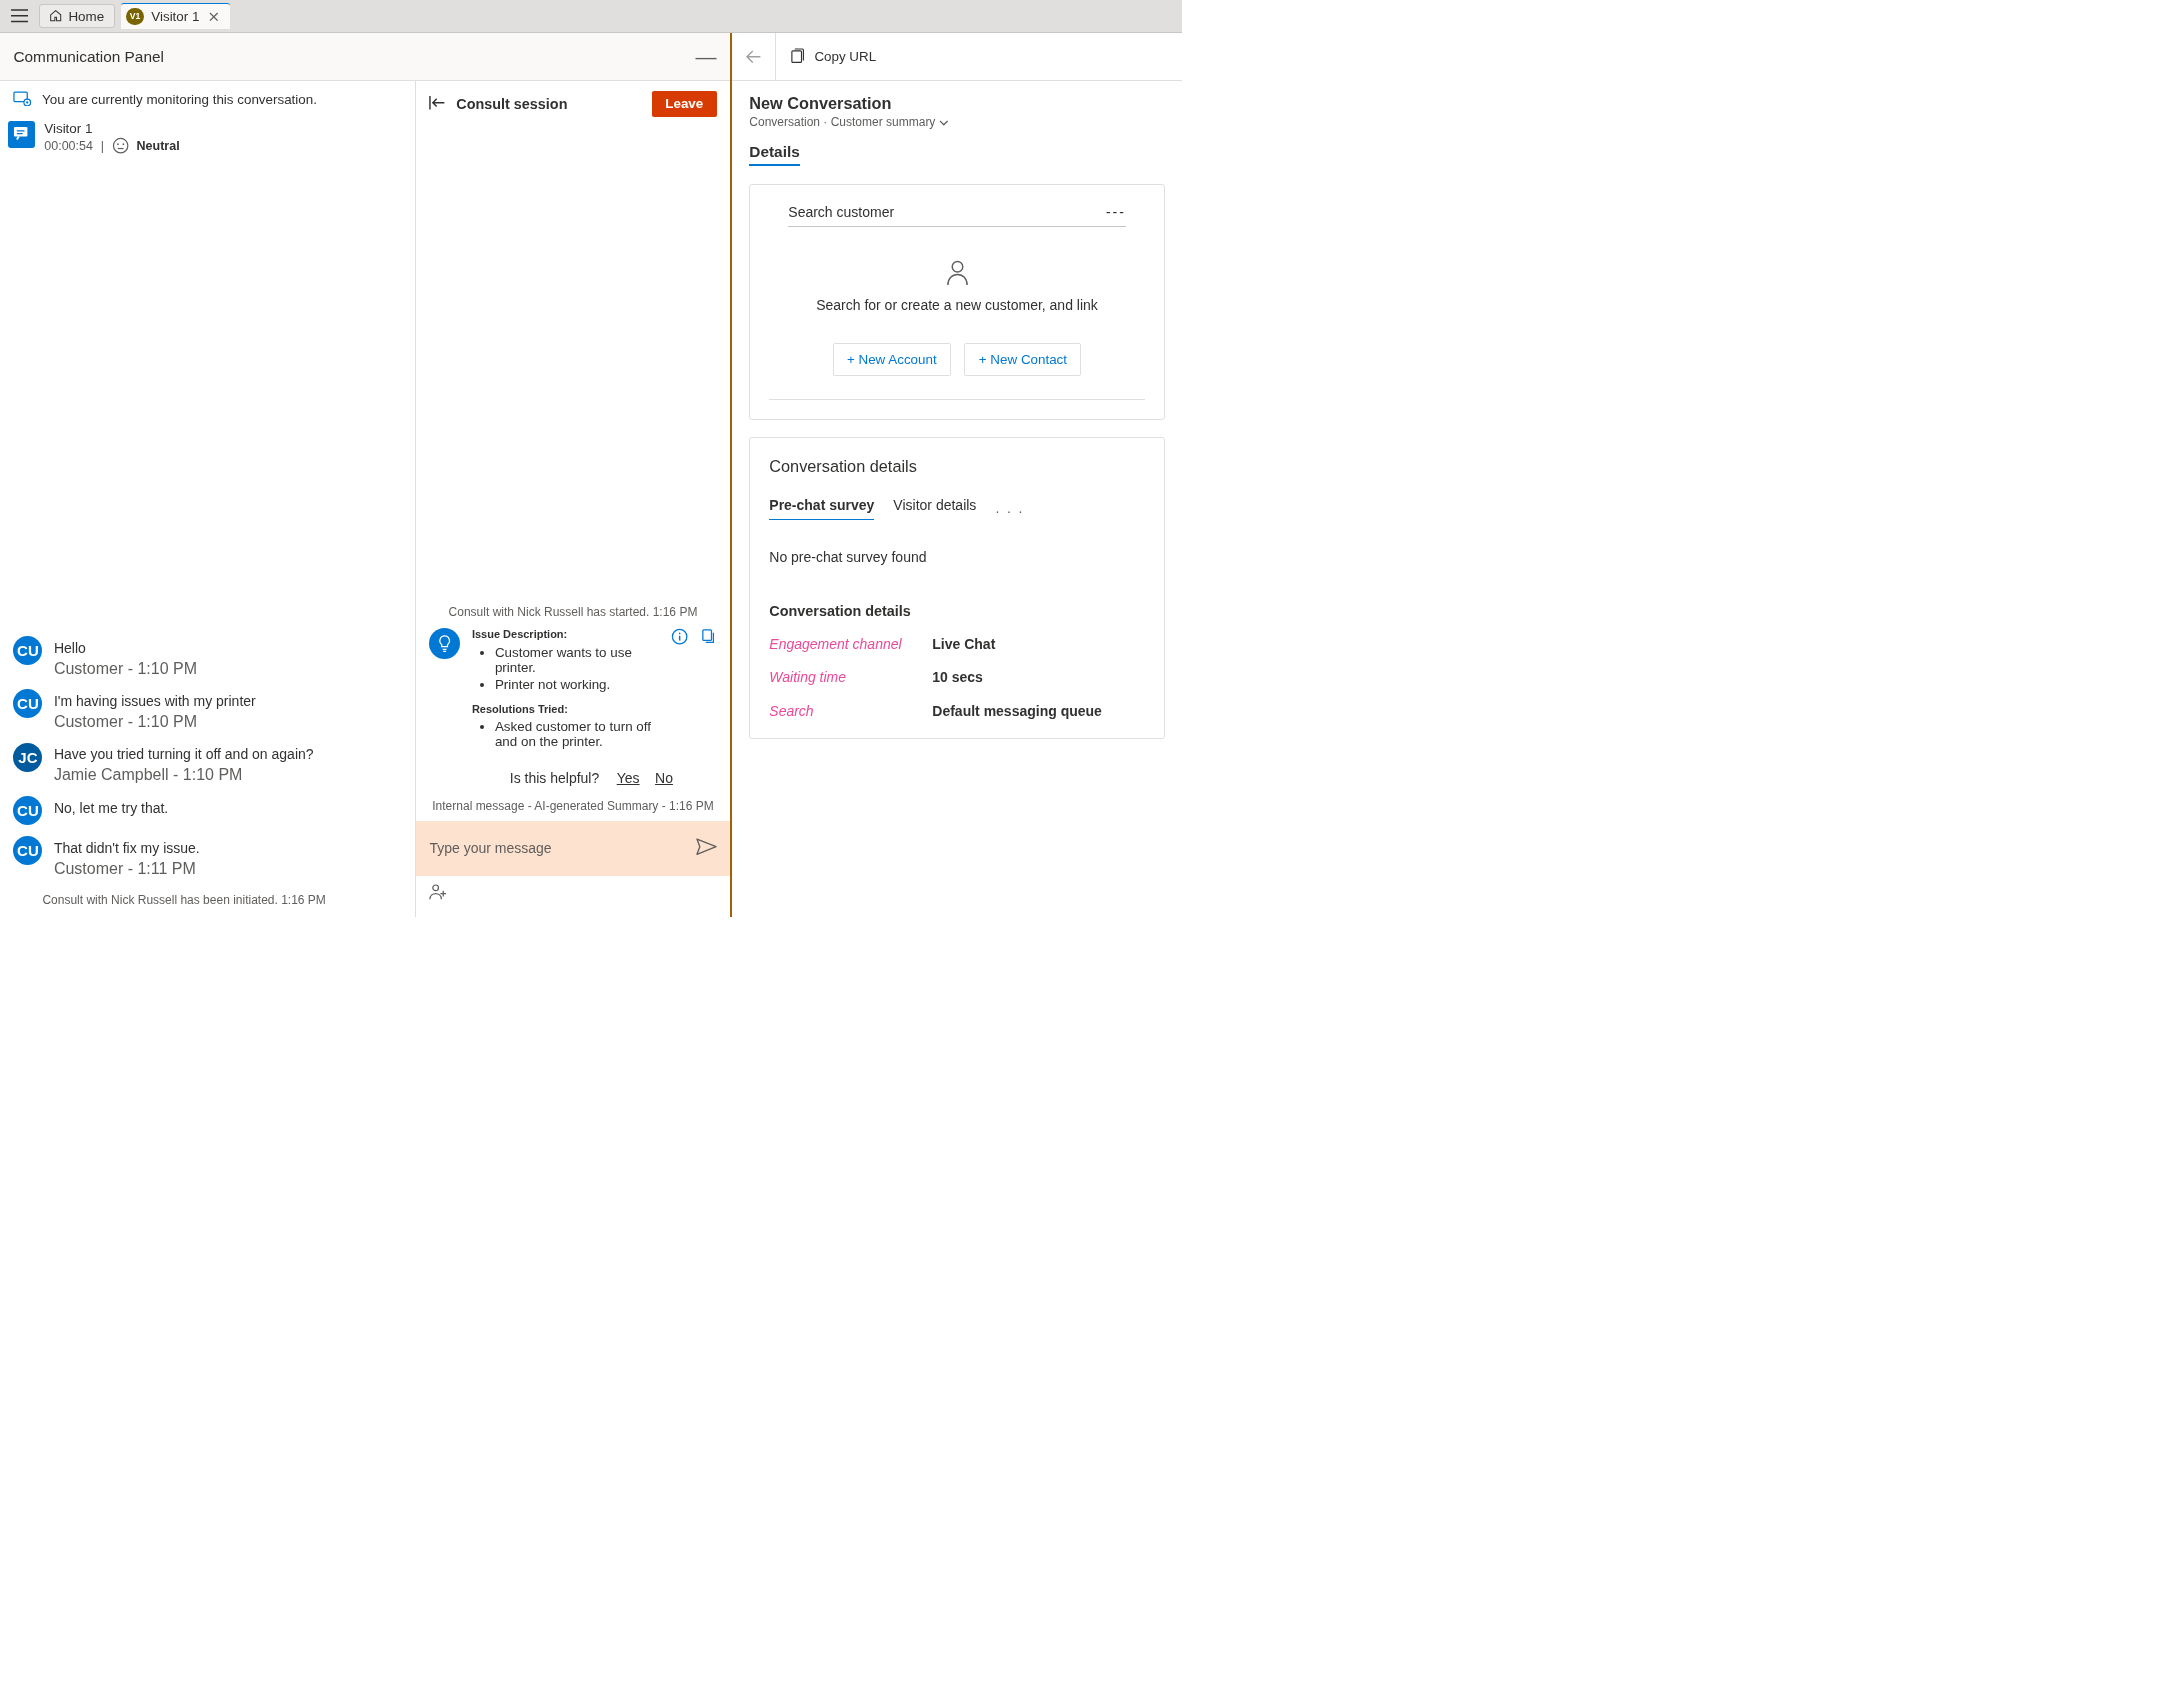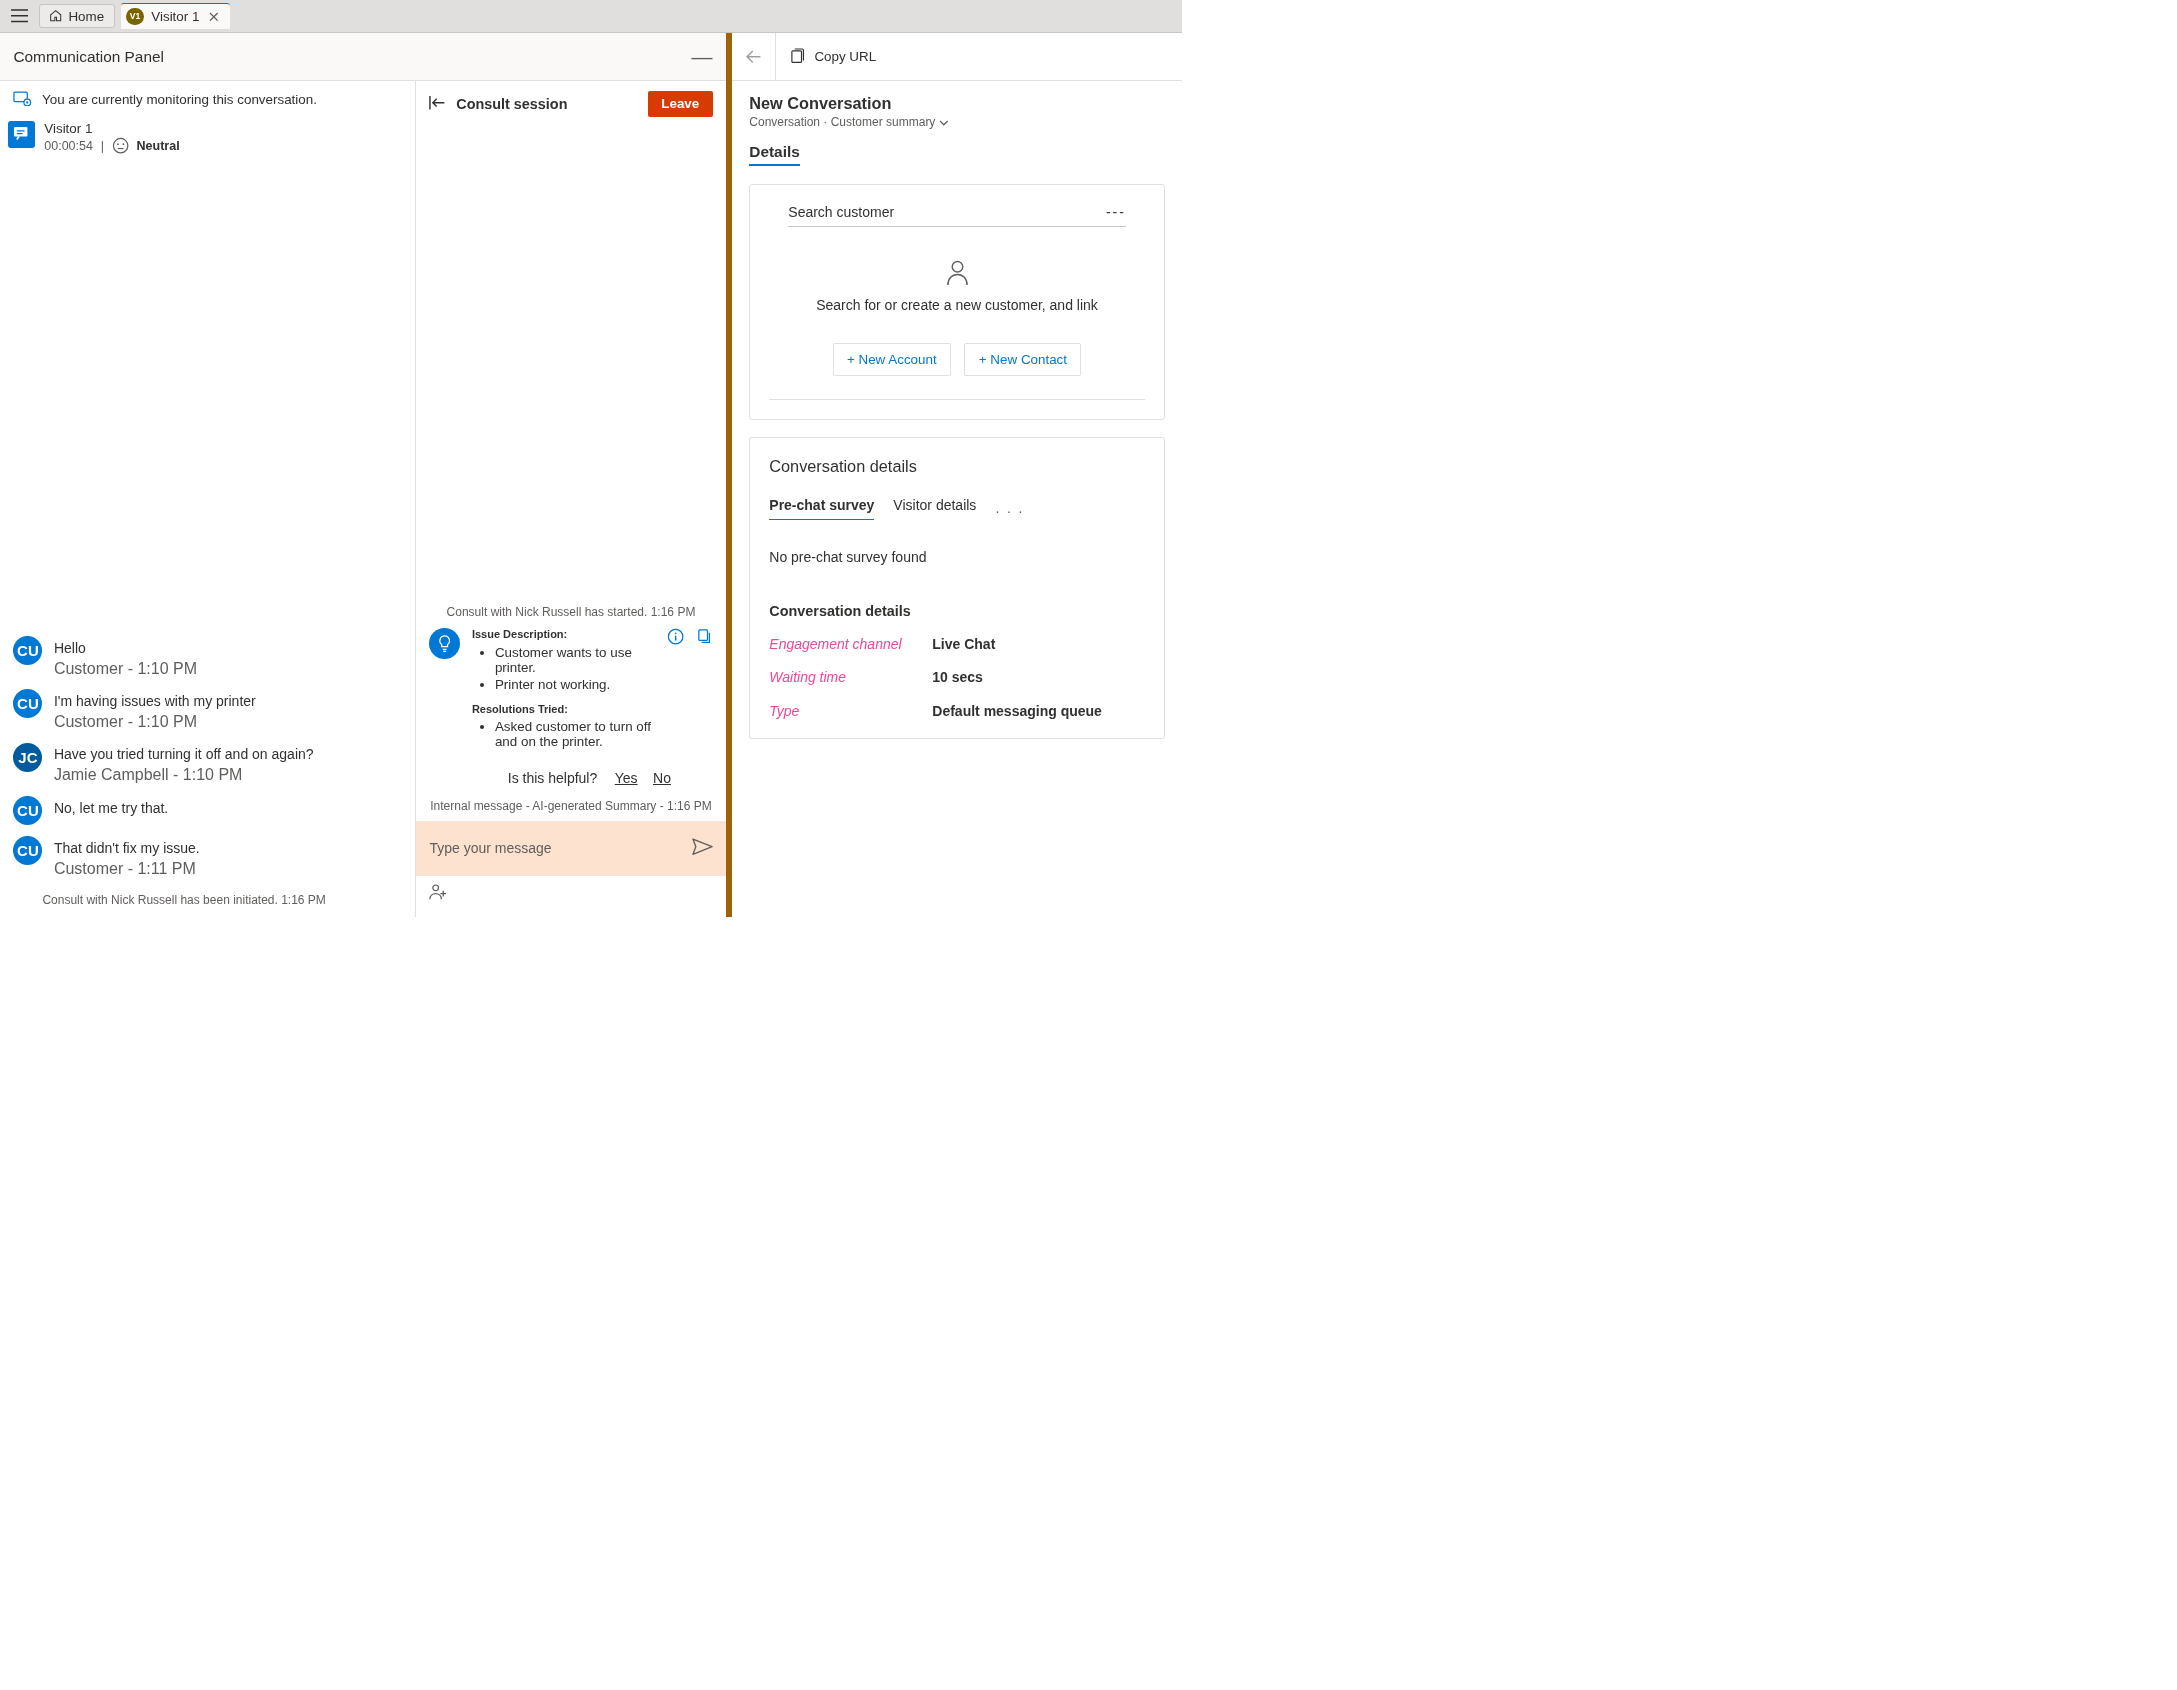--- a/index.html
+++ b/index.html
@@ -13,21 +13,21 @@
   .home-tab { display: flex; align-items: center; gap: 5.8px; padding: 3.8px 9.6px; border: 1px solid #c8c6c4; border-radius: 2.9px; background: #edebe9; cursor: pointer; }
   .home-tab svg { width: 13.4px; height: 13.4px; }
   .active-tab { display: flex; align-items: center; gap: 7.7px; padding: 3.8px 9.6px 3.8px 5.8px; background: #faf9f8; border-top: 1.9px solid #0078d4; border-radius: 2.9px 2.9px 0 0; cursor: pointer; position: relative; }
   .tab-avatar { width: 17.3px; height: 17.3px; border-radius: 50%; background: #7a6400; color: #fff; font-size: 8.6px; display: flex; align-items: center; justify-content: center; font-weight: 600; }
   .tab-close { width: 13.4px; height: 13.4px; display: flex; align-items: center; justify-content: center; cursor: pointer; }
 
   
   .main-row { flex: 1; display: flex; min-height: 0; }
 
   
-  .left-col { width: 732px; display: flex; flex-direction: column; border-right: 6px solid #a16207; }
+  .left-col { width: 732px; display: flex; flex-direction: column; border-right: 2px solid #a16207; }
   .comm-header { height: 48px; display: flex; align-items: center; justify-content: space-between; padding: 0 13.4px; border-bottom: 1px solid #e1dfdd; background: #faf9f8; }
   .comm-header-title { font-size: 15.4px; color: #323130; }
   .minimize-btn { font-size: 21px; cursor: pointer; color: #605e5c; }
 
   .left-body { flex: 1; display: flex; min-height: 0; }
 
   
   .chat-panel { width: 415px; display: flex; flex-direction: column; justify-content: flex-end; }
   .monitoring-banner { display: flex; align-items: center; gap: 9.6px; padding: 9.6px 13.4px 5.8px; font-size: 13.4px; }
   .monitor-icon { color: #0078d4; }
@@ -375,21 +375,21 @@
           <div class="conv-det-h2">Conversation details</div>
           <div class="kv-row">
             <div class="k">Engagement channel</div>
             <div class="v">Live Chat</div>
           </div>
           <div class="kv-row">
             <div class="k">Waiting time</div>
             <div class="v">10 secs</div>
           </div>
           <div class="kv-row">
-            <div class="k">Type</div>
+            <div class="k">Search</div>
             <div class="v">Default messaging queue</div>
           </div>
         </div>
       </div>
     </div>
 
   </div>
 </div>
 
 

